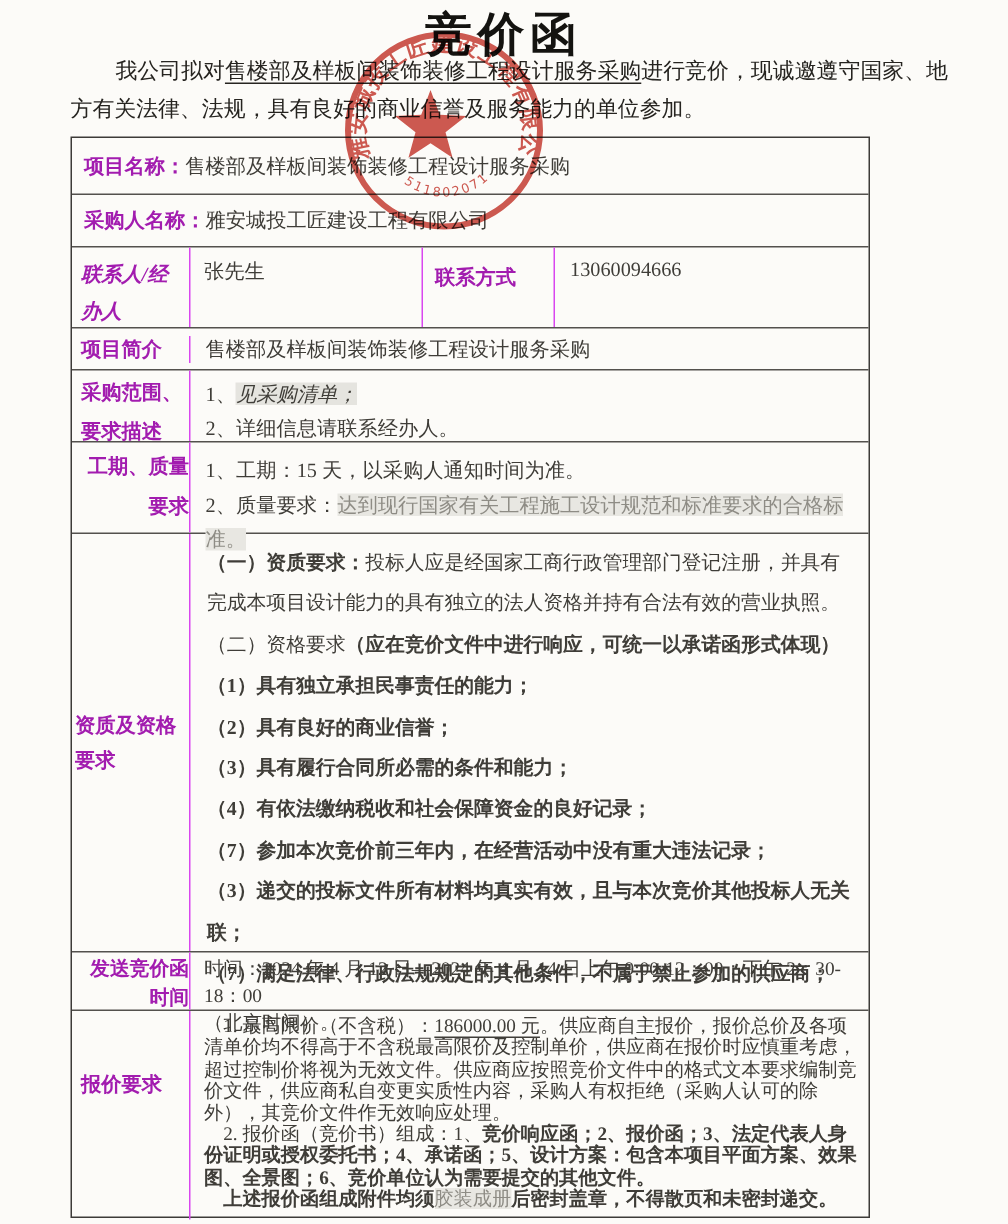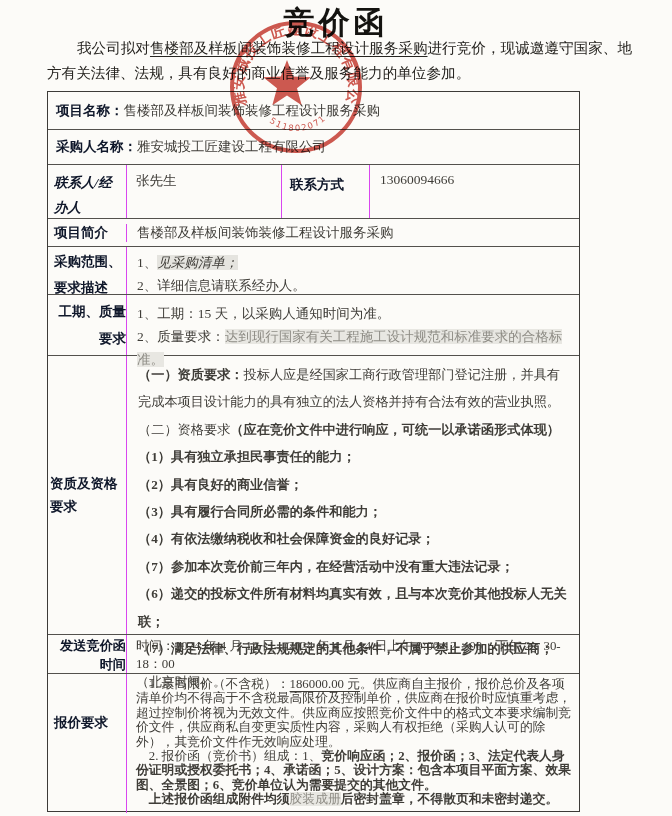--- a/index.html
+++ b/index.html
@@ -22,21 +22,21 @@
   .dim{background:#e8e7e2;color:#8e8c85;font-weight:normal;}
 
   .tbl{
     position:absolute;left:47px;top:91px;width:533px;height:721px;
     border:1.6px solid #3d3b38;box-sizing:border-box;font-size:13.5px;background:transparent;
   }
   .row{display:flex;box-sizing:border-box;border-top:1px solid #53514d;}
   .row:first-child{border-top:none;}
   .cell{box-sizing:border-box;}
   .cell + .cell{border-left:1px solid #d946ef;}
-  .lbl{font-weight:bold;color:#0f172a;}
+  .lbl{font-weight:bold;color:#a21caf;}
   .val{color:#3f3d38;}
 
   .r1{height:37px;align-items:center;}
   .r1 .cell{padding-left:8px;width:100%;}
   .r2{height:35px;align-items:center;}
   .r2 .cell{padding-left:8px;width:100%;}
   .r3{height:54px;}
   .c-w1{width:78px;flex:none;padding:5px 2px 0 6px;line-height:25px;font-style:italic;}
   .c-w2{width:155px;flex:none;padding:7px 4px 0 9px;}
   .c-w3{width:88px;flex:none;padding:7px 2px 0 8px;line-height:25px;}
@@ -119,21 +119,21 @@
     <div class="row r7">
       <div class="cell c-lab lbl">资质及资格要求</div>
       <div class="cell c-val val">
         <p><span class="b">（一）资质要求：</span><span>投标人应是经国家工商行政管理部门登记注册，并具有完成本项目设计能力的具有独立的法人资格并持有合法有效的营业执照。</span></p>
         <p><span>（二）资格要求</span><span class="b">（应在竞价文件中进行响应，可统一以承诺函形式体现）</span></p>
         <p class="b">（1）具有独立承担民事责任的能力；</p>
         <p class="b">（2）具有良好的商业信誉；</p>
         <p class="b">（3）具有履行合同所必需的条件和能力；</p>
         <p class="b">（4）有依法缴纳税收和社会保障资金的良好记录；</p>
         <p class="b">（7）参加本次竞价前三年内，在经营活动中没有重大违法记录；</p>
-        <p class="b">（6）递交的投标文件所有材料均真实有效，且与本次竞价其他投标人无关联；</p>
+        <p class="b">（3）递交的投标文件所有材料均真实有效，且与本次竞价其他投标人无关联；</p>
         <p class="b">（7）满足法律、行政法规规定的其他条件，不属于禁止参加的供应商；</p>
       </div>
     </div>
 
     <div class="row r8">
       <div class="cell c-lab lbl">发送竞价函时间</div>
       <div class="cell c-val val">
         <div>时间：2024 年 4 月 12 日—2024 年 4 月 14 日上午 9:00-12：00；下午 2：30-18：00</div>
         <div>（北京时间）。</div>
       </div>

